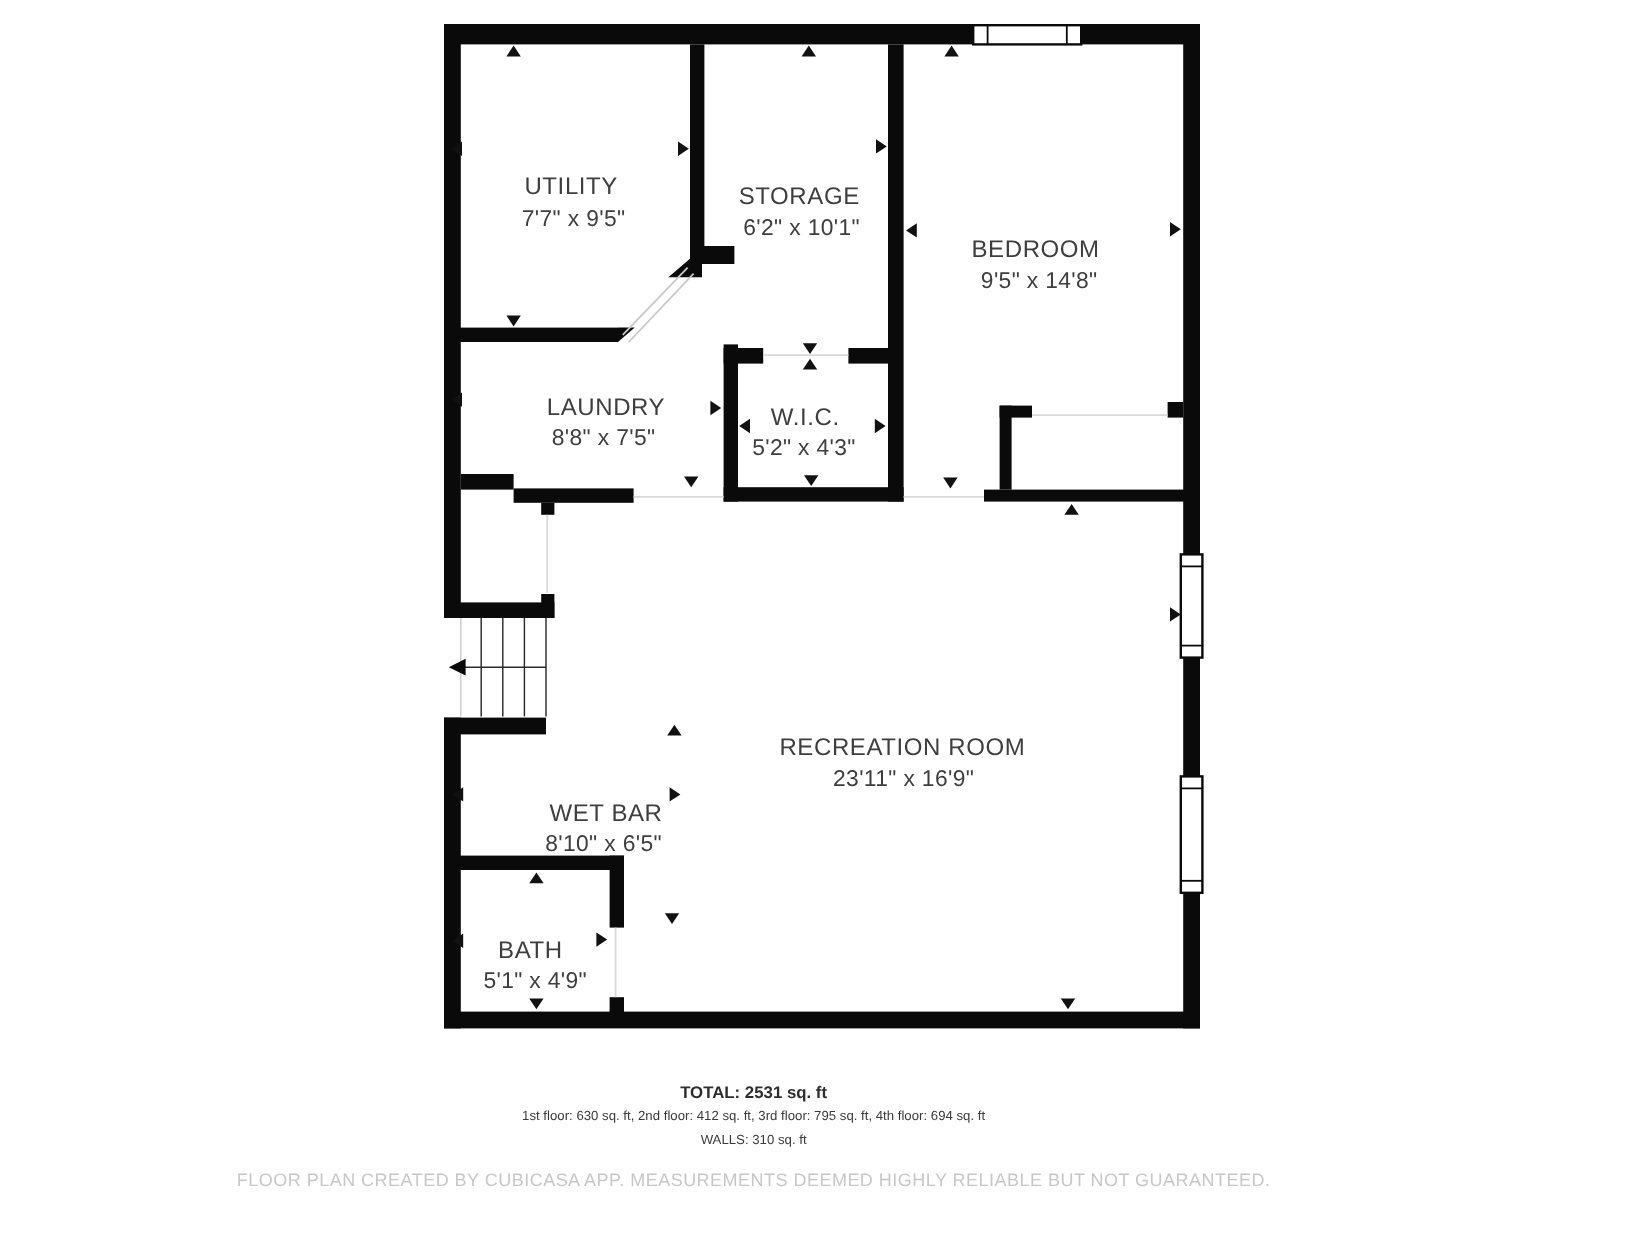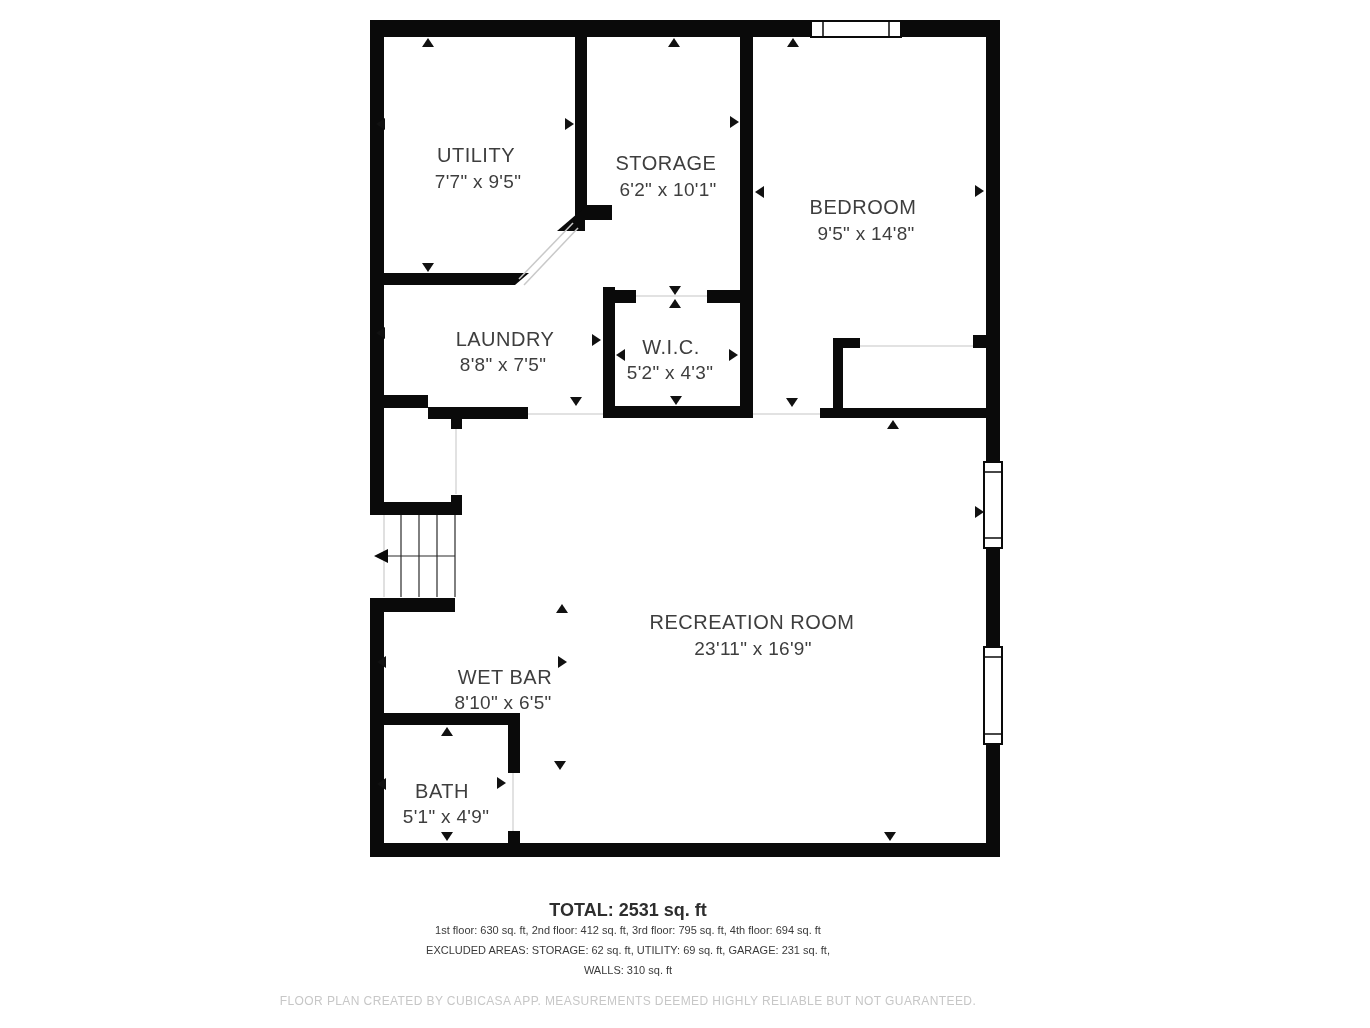--- a/index.html
+++ b/index.html
@@ -16,24 +16,24 @@
     font-size:20px;fill:#3e3e3e;letter-spacing:0.5px;
   }
   .room-dims{
     font-family:"Liberation Sans", sans-serif;
     font-size:19px;fill:#3e3e3e;letter-spacing:0.3px;
   }
   .summary{
     position:absolute;left:0;top:899px;width:100%;
     text-align:center;color:#3a3a3a;
   }
-  .summary .total{font-size:18px;font-weight:bold;line-height:22px;color:#2e2e2e;}
+  .summary .total{font-size:14px;font-weight:bold;line-height:22px;color:#2e2e2e;}
   .summary .line{font-size:11px;line-height:19.8px;}
   .summary .disclaimer{
-    margin-top:14px;font-size:12px;letter-spacing:0.4px;color:#c7c7c7;
+    margin-top:14px;font-size:15px;letter-spacing:0.4px;color:#c7c7c7;
   }
 </style>
 </head>
 <body>
 
 <div class="canvas">
 
   <svg class="plan-svg" width="1370" height="1028" viewBox="0 0 1370 1028">
 
     <g fill="#0a0a0a">
@@ -178,18 +178,17 @@
       <text class="room-dims" x="503" y="709">8'10" x 6'5"</text>
 
       <text class="room-name" x="442" y="798">BATH</text>
       <text class="room-dims" x="446" y="823">5'1" x 4'9"</text>
     </g>
   </svg>
 
   <div class="summary">
     <div class="total">TOTAL: 2531 sq. ft</div>
     <div class="line">1st floor: 630 sq. ft, 2nd floor: 412 sq. ft, 3rd floor: 795 sq. ft, 4th floor: 694 sq. ft</div>
-    <div class="line">EXCLUDED AREAS: STORAGE: 62 sq. ft, UTILITY: 69 sq. ft, GARAGE: 231 sq. ft,</div>
     <div class="line">WALLS: 310 sq. ft</div>
     <div class="disclaimer">FLOOR PLAN CREATED BY CUBICASA APP. MEASUREMENTS DEEMED HIGHLY RELIABLE BUT NOT GUARANTEED.</div>
   </div>
 
 </div>
 
 </body></html>

